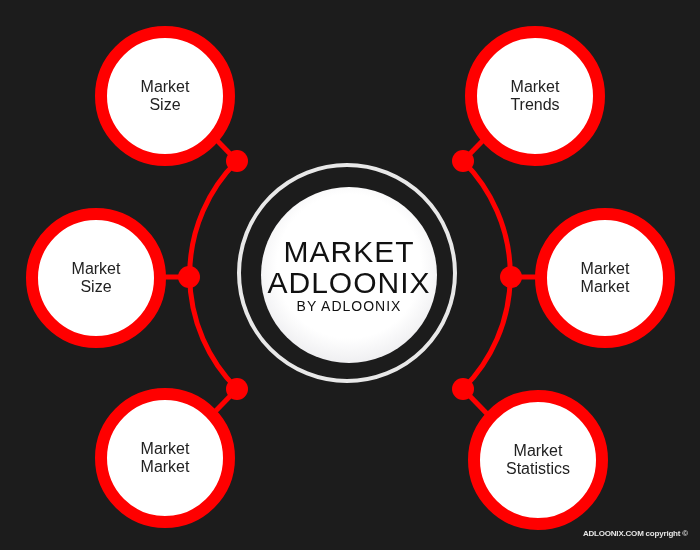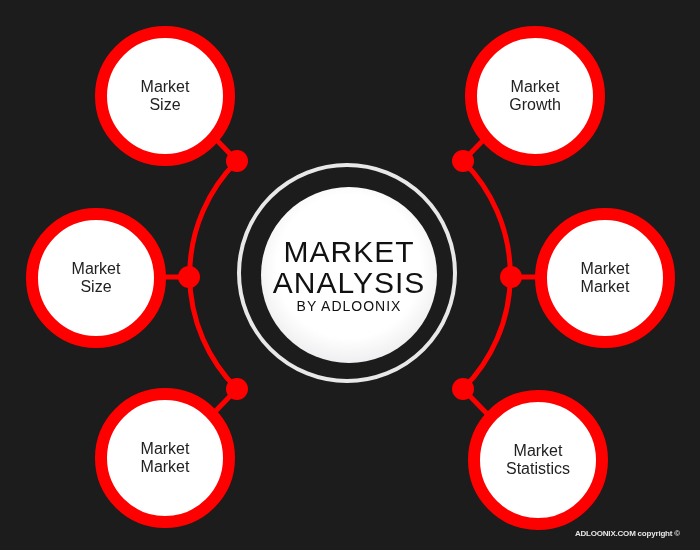--- a/index.html
+++ b/index.html
@@ -3,21 +3,21 @@
 <meta charset="utf-8">
 <style>
   html, body { margin:0; padding:0; }
   body { width:700px; height:550px; background:#1c1c1c; position:relative; overflow:hidden; font-family:"Liberation Sans", sans-serif; }
   svg.lines { position:absolute; left:0; top:0; }
   .node { position:absolute; width:116px; height:116px; border-radius:50%; background:#fff; border:12px solid #ff0000; box-sizing:content-box; display:flex; flex-direction:column; align-items:center; justify-content:center; color:#222; font-size:16px; line-height:18px; text-align:center; }
   .center-ring { position:absolute; left:237px; top:163px; width:220px; height:220px; border-radius:50%; border:4px solid #e8e8e8; box-sizing:border-box; }
   .center-disc { position:absolute; left:261px; top:187px; width:176px; height:176px; border-radius:50%; background:radial-gradient(circle at 50% 45%, #ffffff 55%, #d9d9de 100%); display:flex; flex-direction:column; align-items:center; justify-content:center; color:#111; }
   .title { font-size:30px; line-height:31px; letter-spacing:1px; text-align:center; }
   .sub { font-size:14px; letter-spacing:1px; }
-  .footer { position:absolute; right:20px; bottom:12px; color:#e6e6e6; font-size:8px; font-weight:bold; letter-spacing:-0.2px; }
+  .footer { position:absolute; right:12px; bottom:12px; color:#e6e6e6; font-size:8px; font-weight:bold; letter-spacing:-0.2px; }
 </style>
 </head>
 <body>
 
 <svg class="lines" width="700" height="550">
   <path d="M237,161 A161,161 0 0 0 237,389" fill="none" stroke="#ff0000" stroke-width="5"></path>
   <path d="M463,161 A161,161 0 0 1 463,389" fill="none" stroke="#ff0000" stroke-width="5"></path>
   <line x1="237" y1="161" x2="205" y2="128" stroke="#ff0000" stroke-width="5"></line>
   <line x1="189" y1="277" x2="140" y2="277" stroke="#ff0000" stroke-width="5"></line>
   <line x1="237" y1="389" x2="205" y2="422" stroke="#ff0000" stroke-width="5"></line>
@@ -28,39 +28,39 @@
   <circle cx="189" cy="277" r="11" fill="#ff0000"></circle>
   <circle cx="237" cy="389" r="11" fill="#ff0000"></circle>
   <circle cx="463" cy="161" r="11" fill="#ff0000"></circle>
   <circle cx="511" cy="277" r="11" fill="#ff0000"></circle>
   <circle cx="463" cy="389" r="11" fill="#ff0000"></circle>
 </svg>
 
 <div class="center-ring"></div>
 <div class="center-disc">
   <div class="title">MARKET</div>
-  <div class="title">ANALYSIS</div>
+  <div class="title">ADLOONIX</div>
   <div class="sub">BY ADLOONIX</div>
 </div>
 
 <div class="node" style="left:95px; top:26px;">
   <span>Market</span>
   <span>Size</span>
 </div>
 <div class="node" style="left:26px; top:208px;">
   <span>Market</span>
   <span>Size</span>
 </div>
 <div class="node" style="left:95px; top:388px;">
   <span>Market</span>
   <span>Market</span>
 </div>
 <div class="node" style="left:465px; top:26px;">
   <span>Market</span>
-  <span>Growth</span>
+  <span>Trends</span>
 </div>
 <div class="node" style="left:535px; top:208px;">
   <span>Market</span>
   <span>Market</span>
 </div>
 <div class="node" style="left:468px; top:390px;">
   <span>Market</span>
   <span>Statistics</span>
 </div>
 

